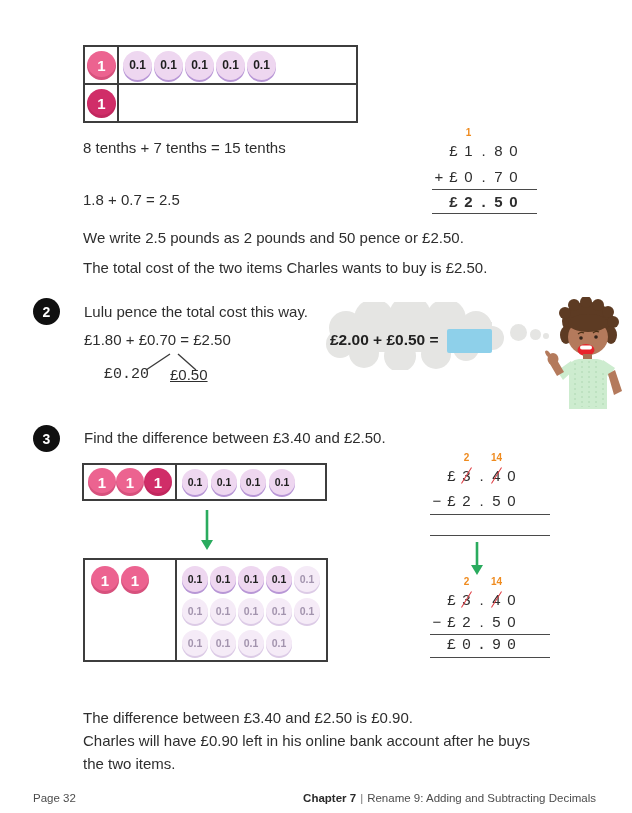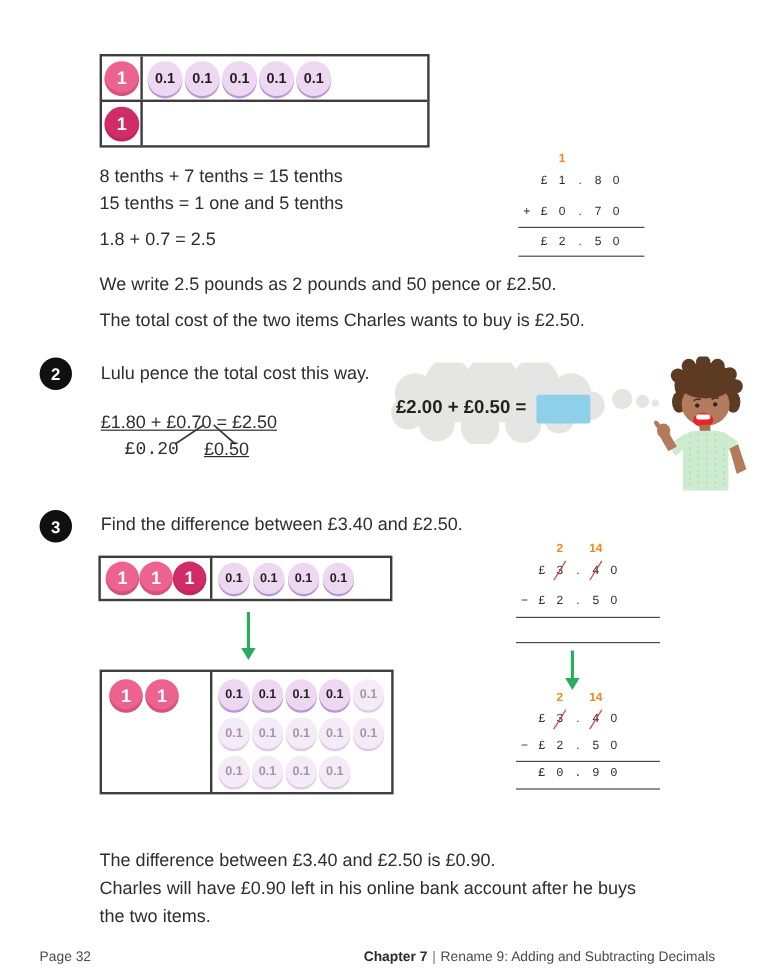--- a/index.html
+++ b/index.html
@@ -23,21 +23,21 @@
   .d29{width:29px;height:29px;font-size:12px;}
   .d28{width:28px;height:28px;}
   .d26{width:26px;height:26px;font-size:10.5px;}
   .c1.d29{font-size:15px;}
   .c1.d28{font-size:15px;}
   
   .badge{position:absolute;width:27px;height:27px;border-radius:50%;background:#101010;color:#fff;
          font-weight:bold;font-size:14px;display:flex;align-items:center;justify-content:center;}
   
   .sum{position:absolute;}
-  .sum .row{height:19px;line-height:19px;font-size:10px;}
+  .sum .row{height:19px;line-height:19px;font-size:15px;}
   .sum .cell{display:inline-block;width:15px;text-align:center;vertical-align:top;}
   .sum .cell.sign{width:14px;}
   .sum .carryrow{height:14px;line-height:12px;font-size:10px;color:#ef8b1f;font-weight:bold;}
   .sum .rule{border-top:1.6px solid #4a4a4a;}
   .struck{position:relative;}
   .struck::after{content:"";position:absolute;left:-2px;top:46%;width:19px;
                  border-top:1.9px solid #de3a40;transform:rotate(-58deg);}
   .spacer19{height:20px;}
   
   .bubble-text{position:absolute;font-size:15.5px;font-weight:bold;color:#222;white-space:nowrap;}
@@ -68,38 +68,37 @@
     </div>
     <div class="pv-row">
       <div class="pv-ones" style="width:34px;padding-left:2px;">
         <div class="c1 crimson d29">1</div>
       </div>
       <div class="pv-tenths"></div>
     </div>
   </div>
 
   <div class="t" style="left:83px;top:139px;">8 tenths + 7 tenths = 15 tenths</div>
-  <div class="t" style="left:83px;top:161px;">15 tenths = 1 one and 5 tenths</div>
   <div class="t" style="left:83px;top:191px;">1.8 + 0.7 = 2.5</div>
 
   <div class="sum" style="left:432px;top:127px;width:105px;">
     <div class="carryrow"><span class="cell sign"></span><span class="cell"></span><span class="cell">1</span></div>
     <div class="row" style="margin-bottom:7px;"><span class="cell sign"></span><span class="cell">£</span><span class="cell">1</span><span class="cell">.</span><span class="cell">8</span><span class="cell">0</span></div>
     <div class="row" style="margin-bottom:3px;"><span class="cell sign">+</span><span class="cell">£</span><span class="cell">0</span><span class="cell">.</span><span class="cell">7</span><span class="cell">0</span></div>
     <div class="rule"></div>
-    <div class="row" style="margin-top:2px;"><span class="cell sign"></span><span class="cell">£</span><span class="cell">2</span><span class="cell">.</span><span class="cell">5</span><span class="cell">0</span></div>
+    <div class="row" style="margin-top:2px;font-weight:bold;"><span class="cell sign"></span><span class="cell">£</span><span class="cell">2</span><span class="cell">.</span><span class="cell">5</span><span class="cell">0</span></div>
     <div class="rule" style="margin-top:2px;"></div>
   </div>
 
   <div class="t" style="left:83px;top:229px;">We write 2.5 pounds as 2 pounds and 50 pence or £2.50.</div>
   <div class="t" style="left:83px;top:259px;">The total cost of the two items Charles wants to buy is £2.50.</div>
 
   <div class="badge" style="left:33px;top:298px;">2</div>
   <div class="t" style="left:84px;top:303px;">Lulu pence the total cost this way.</div>
-  <div class="t" style="left:84px;top:344px;text-decoration:underline;">£1.80 + £0.70 = £2.50</div>
+  <div class="t" style="left:84px;top:331px;">£1.80 + £0.70 = £2.50</div>
 
   <svg style="position:absolute;left:138px;top:353px;" width="70" height="18">
     <line x1="32" y1="1" x2="8" y2="17" stroke="#3a3a3a" stroke-width="1.4"></line>
     <line x1="40" y1="1" x2="58" y2="17" stroke="#3a3a3a" stroke-width="1.4"></line>
   </svg>
   <div class="t" style="left:104px;top:366px;font-family:Liberation Mono, monospace;">£0.20</div>
   <div class="t" style="left:170px;top:366px;text-decoration:underline;">£0.50</div>
 
   <svg style="position:absolute;left:316px;top:302px;" width="192" height="68">
     <g fill="#e5e5e3">

